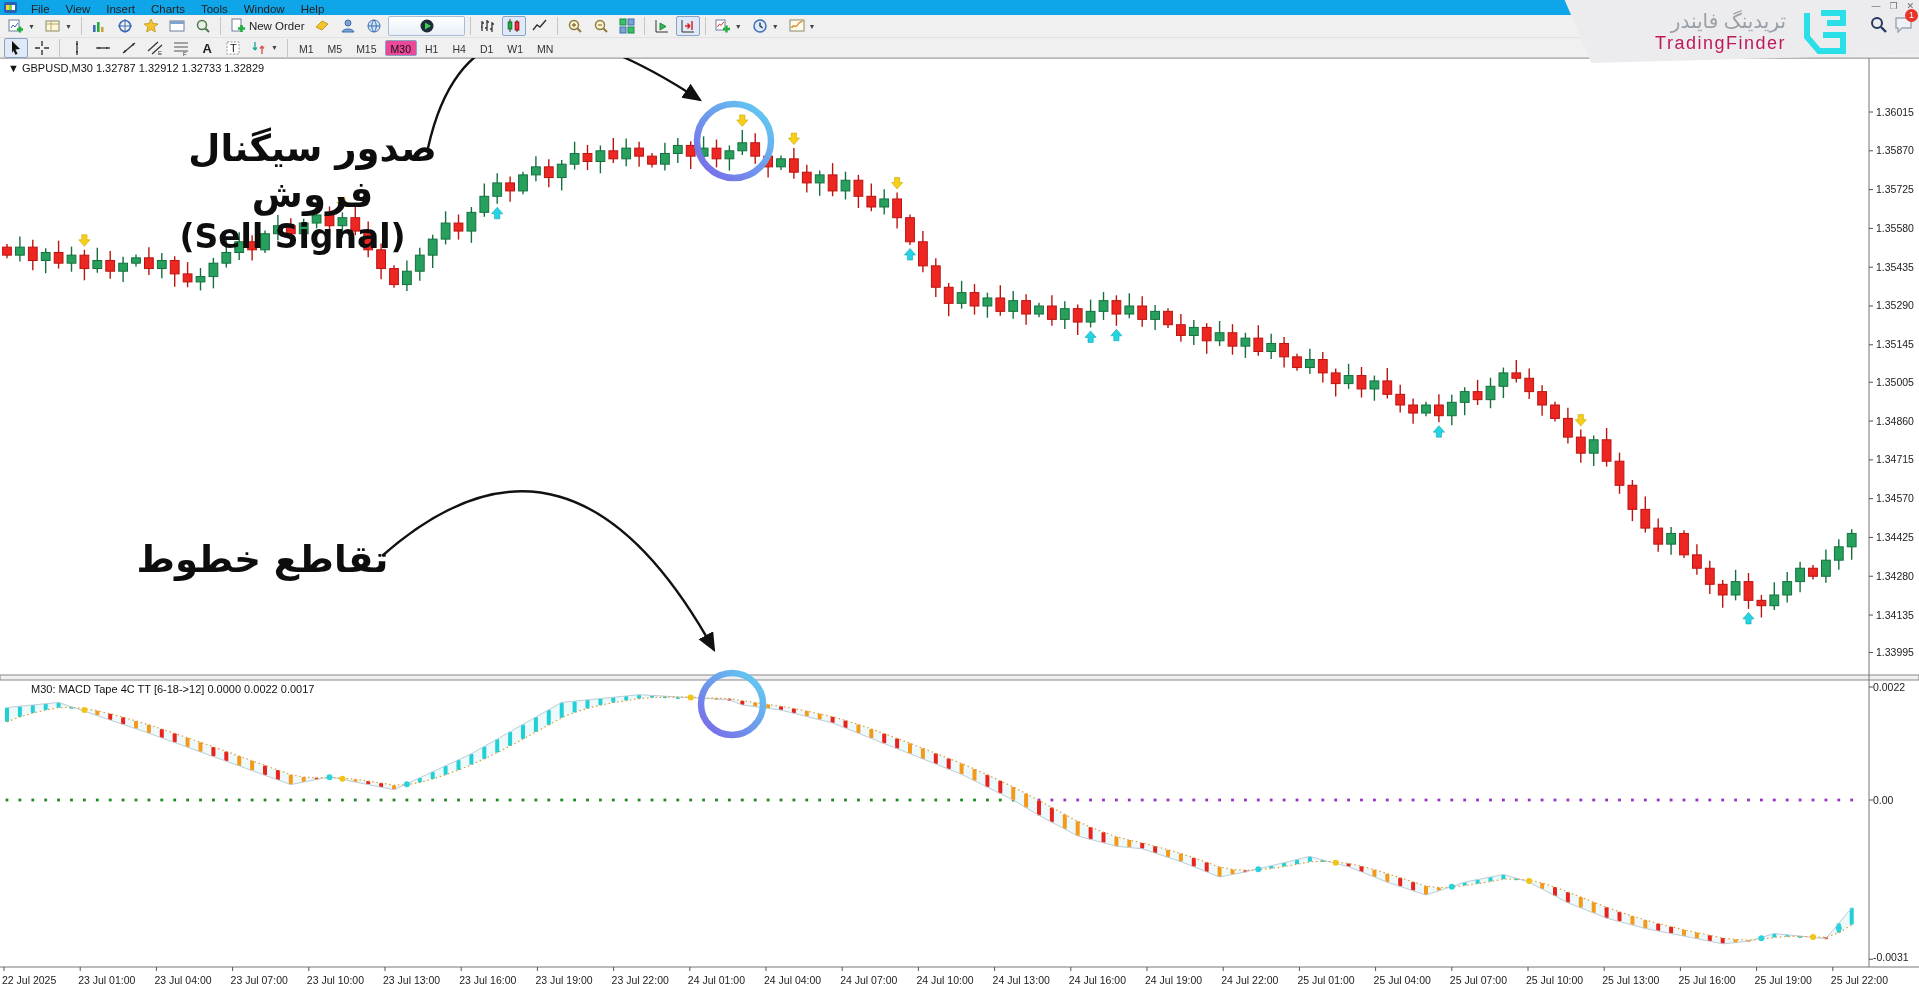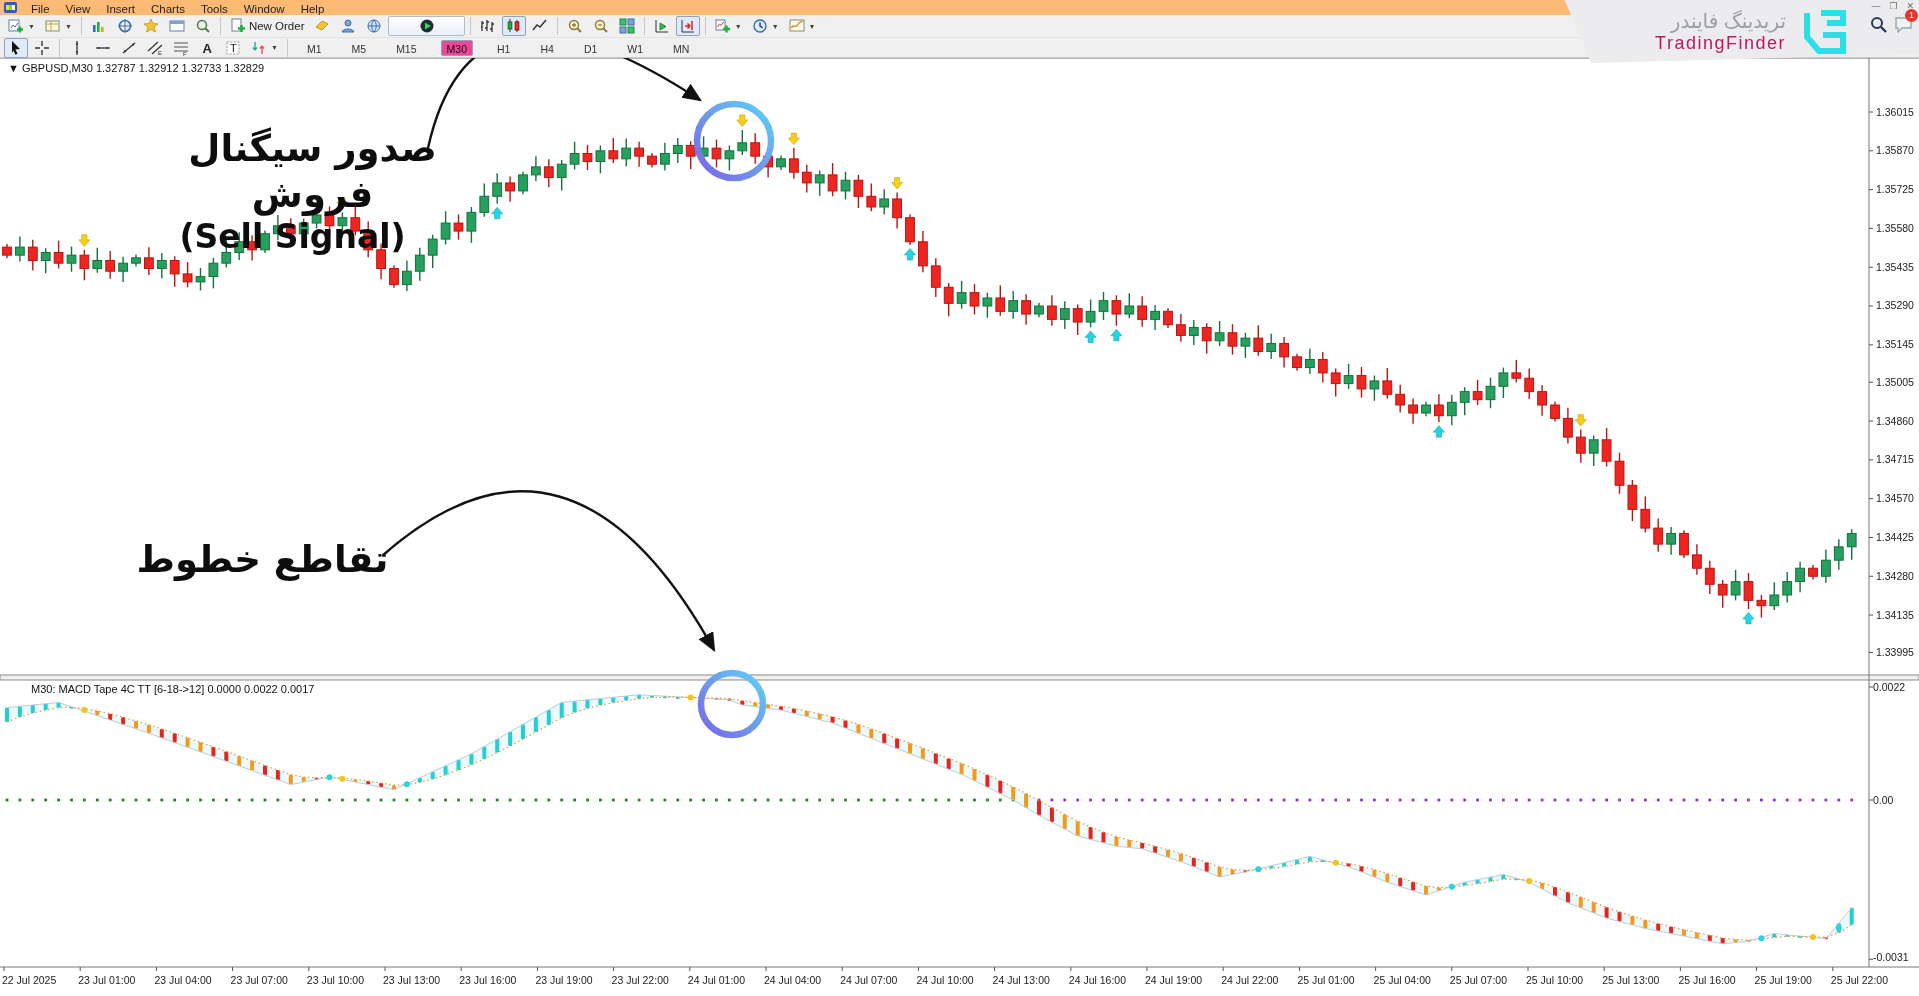--- a/index.html
+++ b/index.html
@@ -1,37 +1,37 @@
 <!DOCTYPE html>
 <html><head>
 <meta charset="utf-8">
 <style>
   * { margin:0; padding:0; box-sizing:border-box; }
   html,body { width:1919px; height:996px; overflow:hidden;
     font-family:"Liberation Sans","DejaVu Sans",sans-serif; background:#fff; }
   
   #menubar { position:absolute; left:0; top:0; width:1919px; height:15px;
-    background:#fdba74; display:flex; align-items:center; z-index:30; }
+    background:#0ea5e9; display:flex; align-items:center; z-index:30; }
   .appicon { width:13px; height:11px; margin:0 6px 0 4px; position:relative; background:#2b5fb4; border-radius:2px; }
   .appicon:before { content:""; position:absolute; left:2px; top:3px; width:9px; height:5px;
     background:linear-gradient(90deg,#ffd23c 33%,#7fd24a 33%,#7fd24a 66%,#fff 66%); }
   .menu-item { font-size:11.5px; color:#222; padding:1px 8px; cursor:default; }
   #toolbar1 { position:absolute; left:0; top:15px; width:1919px; height:23px;
     background:#f0f0f0; display:flex; align-items:center; padding-left:3px; z-index:29; border-bottom:1px solid #e2e2e2; }
   #toolbar2 { position:absolute; left:0; top:38px; width:1919px; height:20px;
     background:#f0f0f0; display:flex; align-items:center; padding-left:3px; z-index:29; border-bottom:1px solid #c9c9c9; }
   .tbtn { display:inline-flex; align-items:center; gap:3px; padding:1px 3px; margin:0 1px;
     border:1px solid transparent; border-radius:2px; height:20px; cursor:default;justify-content:space-between; }
   .tbtn.pressed { border-color:#8aa4c4; background:#dfe9f8; }
   .tbtn.framed { border-color:#a9bdd4; background:linear-gradient(#ffffff,#e9eff8); padding:1px 6px;flex-direction:column; }
   .tbtn svg { display:block; }
   .tlabel { font-size:11.5px; color:#1c1c1c; }
   .caret { font-size:7px; color:#444; margin-left:1px; }
   .tsep { width:1px; height:18px; background:#c6c6c6; margin:0 4px; }
-  .tf { font-size:10.5px; color:#333; padding:1px 5px; margin:0 9px; border:1px solid transparent; border-radius:2px; height:16px; line-height:14px; }
+  .tf { font-size:10.5px; color:#333; padding:1px 5px; margin:0 1px; border:1px solid transparent; border-radius:2px; height:16px; line-height:14px; }
   .tf.pressed { background:#ec4899; border-color:#8aa4c4; color:#111; }
   
   #chart-layer { position:absolute; left:0; top:0; width:1827px; height:996px; z-index:1; }
   #symbol-line { position:absolute; left:8px; top:62px; font-size:11px; color:#111; z-index:5; }
   #ind-label { position:absolute; left:7px; top:683px; font-size:11px; color:#111; z-index:5;margin-left:24px; }
   .annot { position:absolute; z-index:8; color:#0d0d0d; font-weight:bold; text-align:center;
     font-family:"DejaVu Sans","Liberation Sans",sans-serif; }
   #annot-sell { left:95px; top:126px; width:395px; }
   #annot-sell .fa { font-size:37px; direction:rtl; line-height:1.25;margin-left:40px; }
   #annot-sell .en { font-size:33px; line-height:1.1; }

